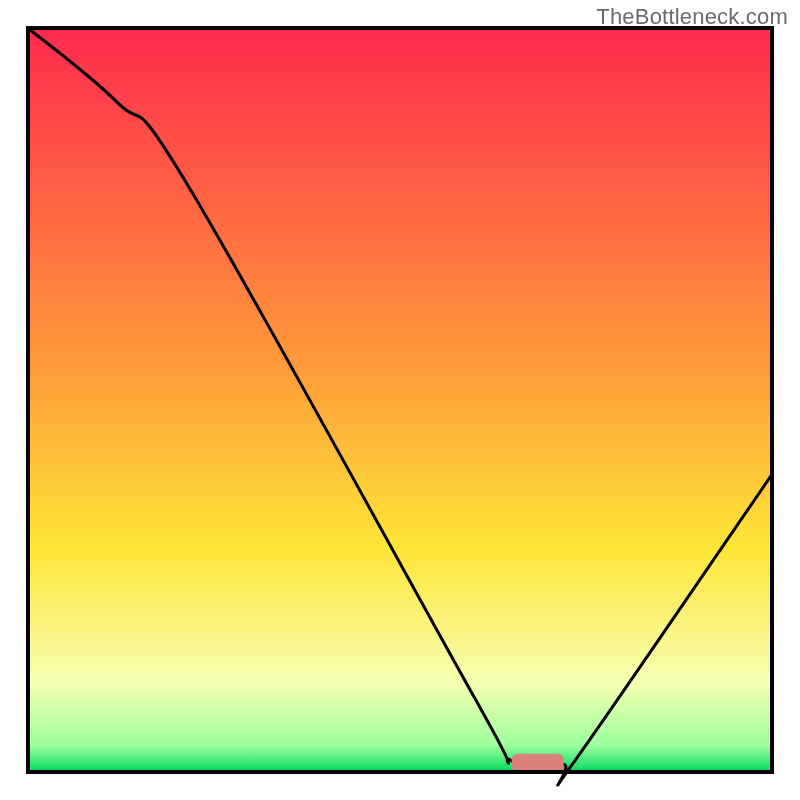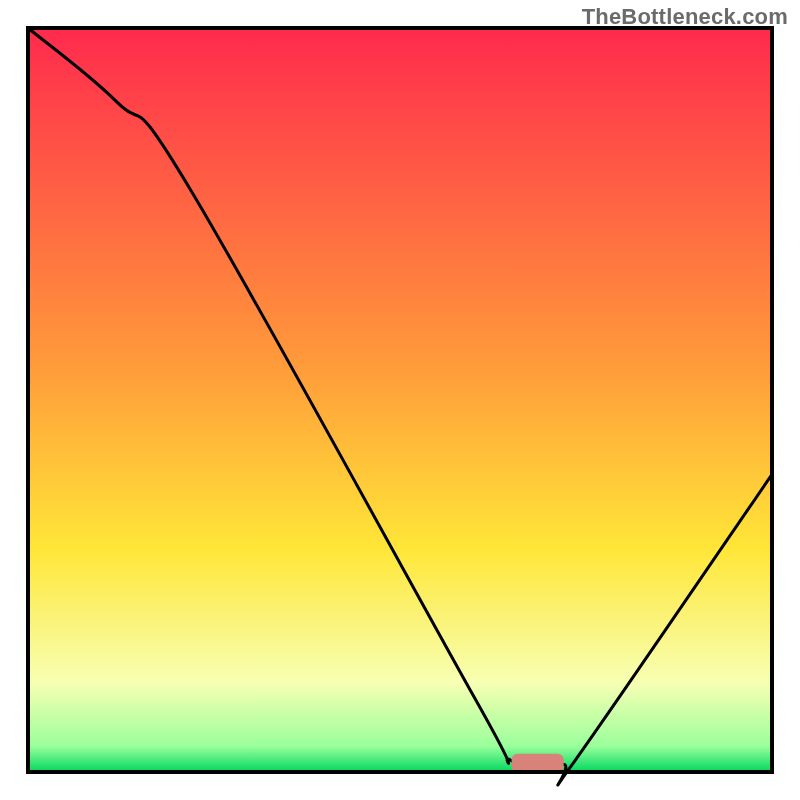--- a/index.html
+++ b/index.html
@@ -14,21 +14,21 @@
     height: 800px;
   }
   svg {
     display: block;
   }
   .watermark {
     position: absolute;
     top: 4px;
     right: 12px;
     font-size: 22px;
-    font-weight: 700;
+    font-weight: 400;
     color: #6b6b6b;
     font-family: Arial, Helvetica, sans-serif;
     letter-spacing: 0.2px;
   }
 </style>
 </head>
 <body>
 
 <div class="chart-container">
   <svg id="chart-svg" width="800" height="800" viewBox="0 0 800 800">

